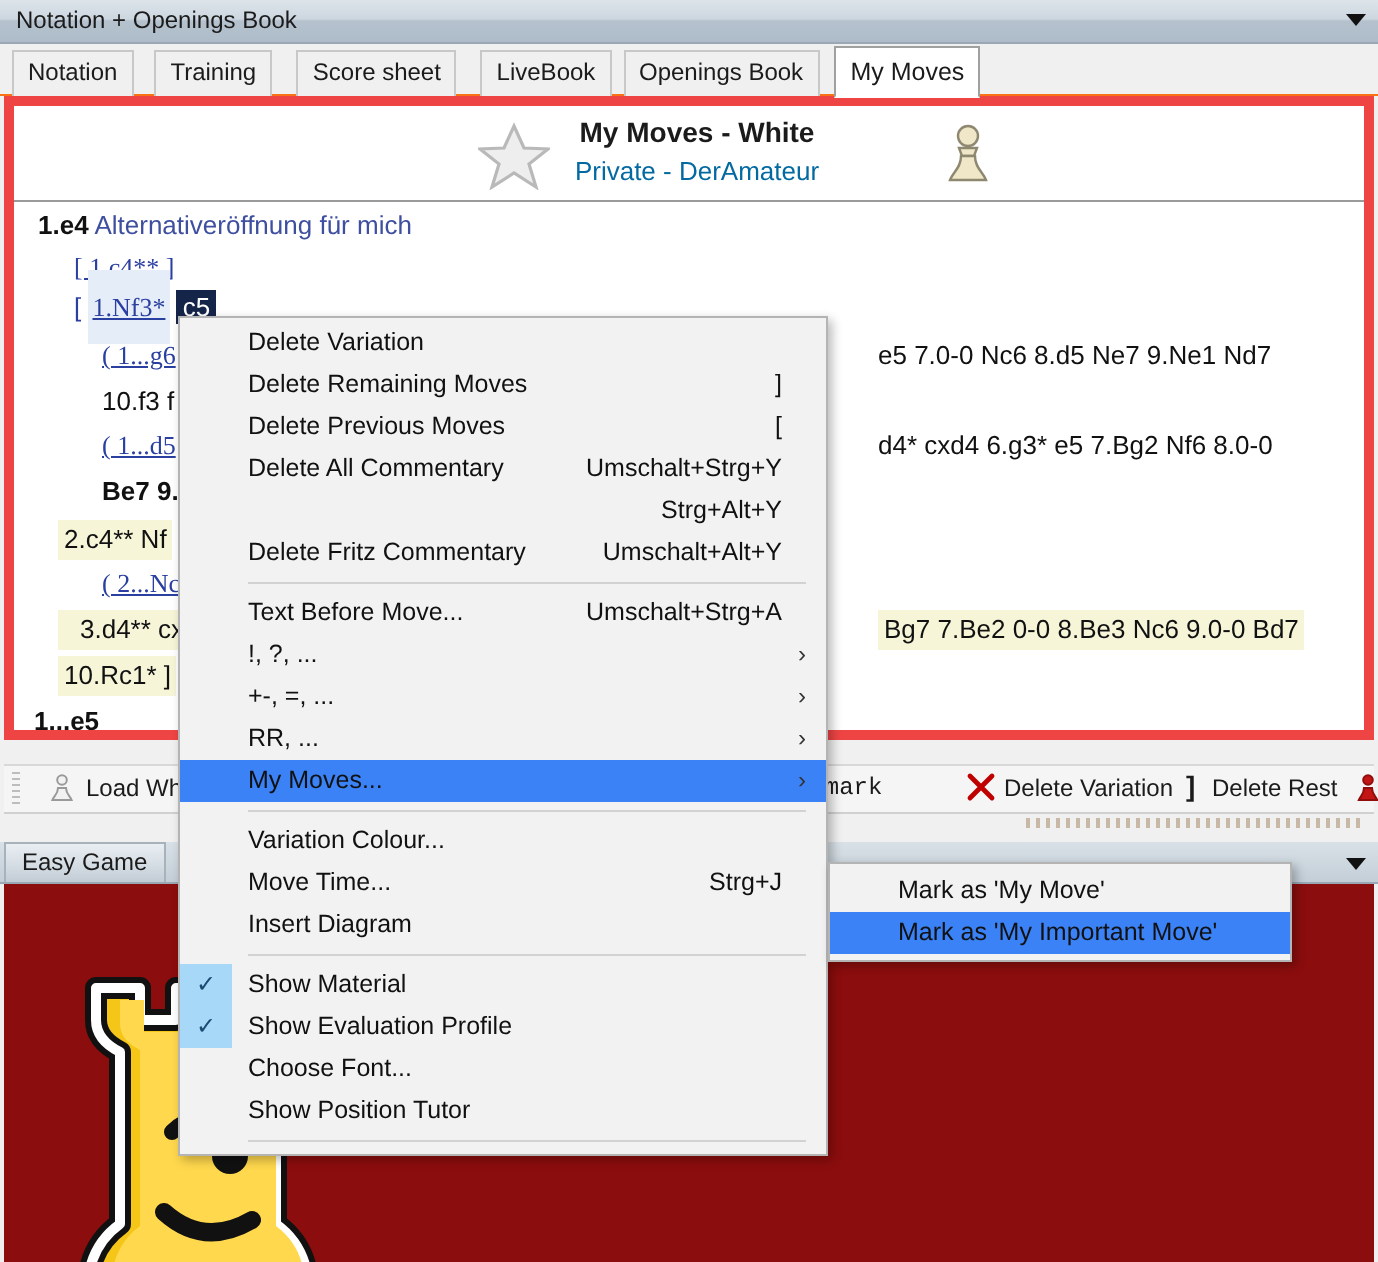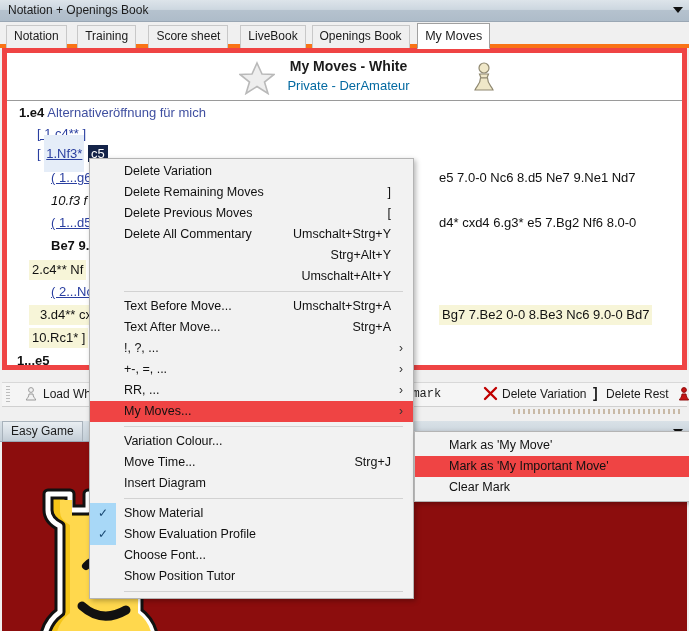--- a/index.html
+++ b/index.html
@@ -27,21 +27,21 @@
   }
   .titlebar .tb-caret{
     position:absolute;right:6px;top:7px;width:0;height:0;
     border-left:5px solid transparent;border-right:5px solid transparent;
     border-top:6px solid #111;
   }
 
   
   .tabstrip{
     position:absolute;left:0;top:22px;width:689px;height:26px;
-    background:#f0f0f0;border-bottom:4px solid #f97316;box-sizing:border-box;
+    background:#f0f0f0;border-bottom:1px solid #f97316;box-sizing:border-box;
   }
   .tab{
     position:absolute;top:3px;height:23px;box-sizing:border-box;
     background:#f0f0f0;border:1px solid #c8c8c8;border-bottom:none;
     font-size:12px;color:#1b1b1b;line-height:21px;padding:0 7px;
     white-space:nowrap;
   }
   .tab.active{
     background:#ffffff;border:1px solid #a0a0a0;border-bottom:1px solid #fff;
     top:1px;height:26px;line-height:24px;z-index:3;font-size:12.5px;
@@ -69,21 +69,21 @@
   .nh-pawn{position:absolute;left:463px;top:7px;width:28px;height:36px;}
 
   .moves{
     position:absolute;left:0;top:49px;width:683px;height:272px;
     background:#fff;font-size:13px;color:#111;
   }
   .mline{position:absolute;white-space:nowrap;line-height:18px;}
   .mnum{font-weight:bold;color:#111;}
   .cmt{color:#3f4fa0;}
   .vbr{color:#2a3fa0;}
-  .mv-u{text-decoration:underline;}
+  .mv-u{text-decoration:underline;font-family:Liberation Serif, serif;}
   .sel{background:#152449;color:#fff;padding:1px 3px;}
   .box-hl{background:#e5edf8;padding:11px 2px;}
   .yhl{background:#f7f5d8;}
 
   
   .vrail{
     position:absolute;left:0;top:49px;width:9px;height:272px;
     background:repeating-linear-gradient(135deg,#fff 0 2px,#dcdcdc 2px 4px);
     opacity:.55;
   }
@@ -137,31 +137,31 @@
     position:absolute;left:89px;top:158px;width:325px;
     background:#f2f2f2;border:1px solid #b4b4b4;
     box-shadow:2px 2px 5px rgba(0,0,0,.28);
     box-sizing:border-box;z-index:40;
     padding:2px 0 2px 0;
   }
   .mi{
     position:relative;height:21px;line-height:21px;font-size:12.5px;color:#111;
     padding-left:34px;padding-right:12px;white-space:nowrap;box-sizing:border-box;
   }
-  .mi.hl{background:#ef4444;}
+  .mi.hl{background:#3b82f6;}
   .mi .acc{position:absolute;right:22px;top:0;font-size:12.5px;color:#111;}
   .mi .arrow{position:absolute;right:10px;top:0;font-size:12px;color:#333;}
   .mi .chk{
     position:absolute;left:0;top:0;width:26px;height:21px;
     background:#a8d8f7;color:#1b4a73;text-align:center;line-height:21px;font-size:12px;
   }
   .msep{height:1px;margin:4px 10px 4px 34px;background:#d2d2d2;}
 
   .submenu{
-    position:absolute;left:414px;top:431px;width:276px;
+    position:absolute;left:414px;top:431px;width:232px;
     background:#f2f2f2;border:1px solid #b4b4b4;
     box-shadow:2px 2px 5px rgba(0,0,0,.28);
     box-sizing:border-box;padding:3px 0;z-index:50;
   }
   .submenu .mi{padding-left:34px;height:21px;line-height:21px;}
 </style>
 </head>
 <body>
 
 <div class="app">
@@ -210,21 +210,21 @@
 
       <div class="mline" style="left:30px;top:43px;">
         <span class="vbr">[</span>
         <span class="box-hl mv-u vbr">1.Nf3*</span>
         <span class="sel">c5</span>
       </div>
 
       <div class="mline vbr mv-u" style="left:44px;top:67px;">( 1...g6</div>
       <div class="mline" style="left:432px;top:67px;">e5 7.0-0  Nc6  8.d5  Ne7  9.Ne1  Nd7</div>
 
-      <div class="mline" style="left:44px;top:90px;font-style:italic;">10.f3  f</div>
+      <div class="mline" style="left:44px;top:90px;">10.f3  f</div>
 
       <div class="mline vbr mv-u" style="left:44px;top:112px;">( 1...d5</div>
       <div class="mline" style="left:432px;top:112px;">d4*  cxd4  6.g3*  e5  7.Bg2  Nf6  8.0-0</div>
 
       <div class="mline" style="left:44px;top:135px;font-weight:bold;">Be7  9.</div>
 
       <div class="mline yhl" style="left:22px;top:158px;padding:1px 3px;">2.c4**  Nf</div>
 
       <div class="mline vbr mv-u" style="left:44px;top:181px;">( 2...Nc</div>
 
@@ -284,39 +284,37 @@
       </svg>
     </div>
   </div>
 
   <div class="cmenu" id="cmenu">
       <div class="mi"><span>Delete Variation</span></div>
       <div class="mi"><span>Delete Remaining Moves</span><span class="acc">]</span></div>
       <div class="mi"><span>Delete Previous Moves</span><span class="acc">[</span></div>
       <div class="mi"><span>Delete All Commentary</span><span class="acc">Umschalt+Strg+Y</span></div>
       <div class="mi"><span class="acc">Strg+Alt+Y</span></div>
-      <div class="mi"><span class="acc">Umschalt+Alt+Y</span></div>
+      <div class="mi"><span>Delete Fritz Commentary</span><span class="acc">Umschalt+Alt+Y</span></div>
       <div class="msep"></div>
       <div class="mi"><span>Text Before Move...</span><span class="acc">Umschalt+Strg+A</span></div>
-      <div class="mi"><span>Text After Move...</span><span class="acc">Strg+A</span></div>
       <div class="mi"><span>!, ?, ...</span><span class="arrow">›</span></div>
       <div class="mi"><span>+-, =, ...</span><span class="arrow">›</span></div>
       <div class="mi"><span>RR, ...</span><span class="arrow">›</span></div>
       <div class="mi hl"><span>My Moves...</span><span class="arrow">›</span></div>
       <div class="msep"></div>
       <div class="mi"><span>Variation Colour...</span></div>
       <div class="mi"><span>Move Time...</span><span class="acc">Strg+J</span></div>
       <div class="mi"><span>Insert Diagram</span></div>
       <div class="msep"></div>
       <div class="mi"><span class="chk">✓</span><span>Show Material</span></div>
       <div class="mi"><span class="chk">✓</span><span>Show Evaluation Profile</span></div>
       <div class="mi"><span>Choose Font...</span></div>
       <div class="mi"><span>Show Position Tutor</span></div>
       <div class="msep"></div>
     </div>
 
   <div class="submenu" id="submenu">
       <div class="mi"><span>Mark as 'My Move'</span></div>
       <div class="mi hl"><span>Mark as 'My Important Move'</span></div>
-      <div class="mi"><span>Clear Mark</span></div>
     </div>
 
 </div>
 
 </body></html>

